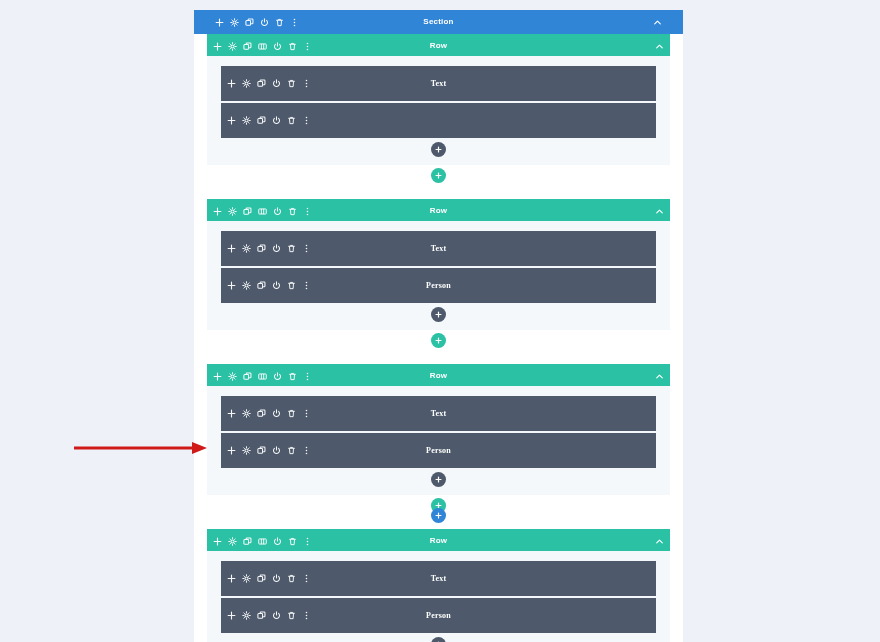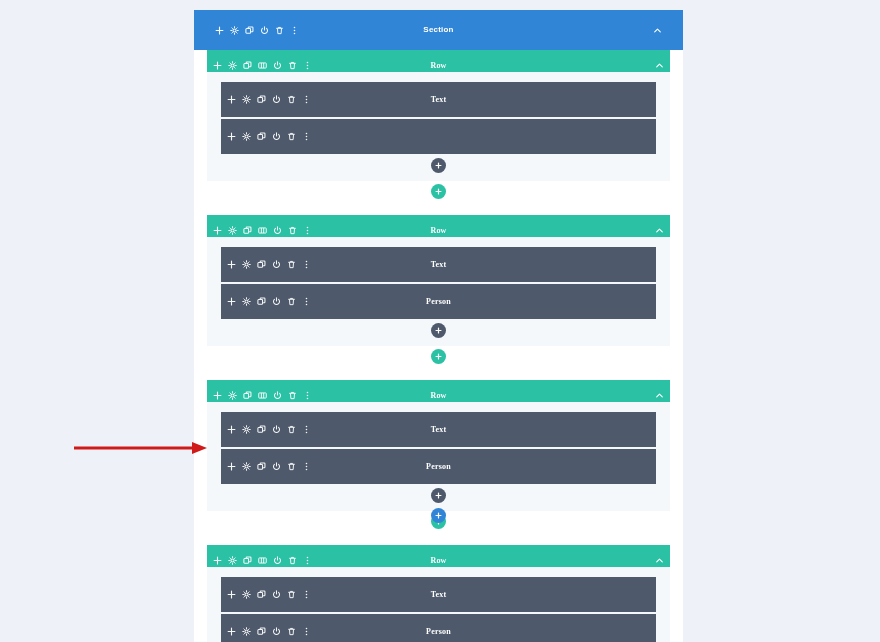--- a/index.html
+++ b/index.html
@@ -23,21 +23,21 @@
     width: 489px;
   }
 
   
   .section {
     background: #ffffff;
     position: relative;
     padding-bottom: 14px;
   }
   .section-bar {
-    height: 40px;
+    height: 24px;
     background: #3085d6;
     display: flex;
     align-items: center;
     position: relative;
     padding: 0 21px;
     box-sizing: border-box;
   }
 
   
   .section-inner {
@@ -46,25 +46,24 @@
   }
   .row-block {
     position: relative;
     margin-bottom: 16px;
   }
   .row-block:last-child { margin-bottom: 0; }
   .row-bar {
     height: 22px;
     background: #2bc1a4;
     display: flex;
-    align-items: flex-end;
+    align-items: flex-start;
     position: relative;
-    padding: 2px 6px;
+    padding: 8px 6px;
     box-sizing: border-box;
-    font-family: Liberation Serif, serif;
   }
   .row-body {
     background: #f5f8fa;
     padding: 10px 14px 8px 14px;
     box-sizing: border-box;
     position: relative;
   }
 
   
   .module-bar {

